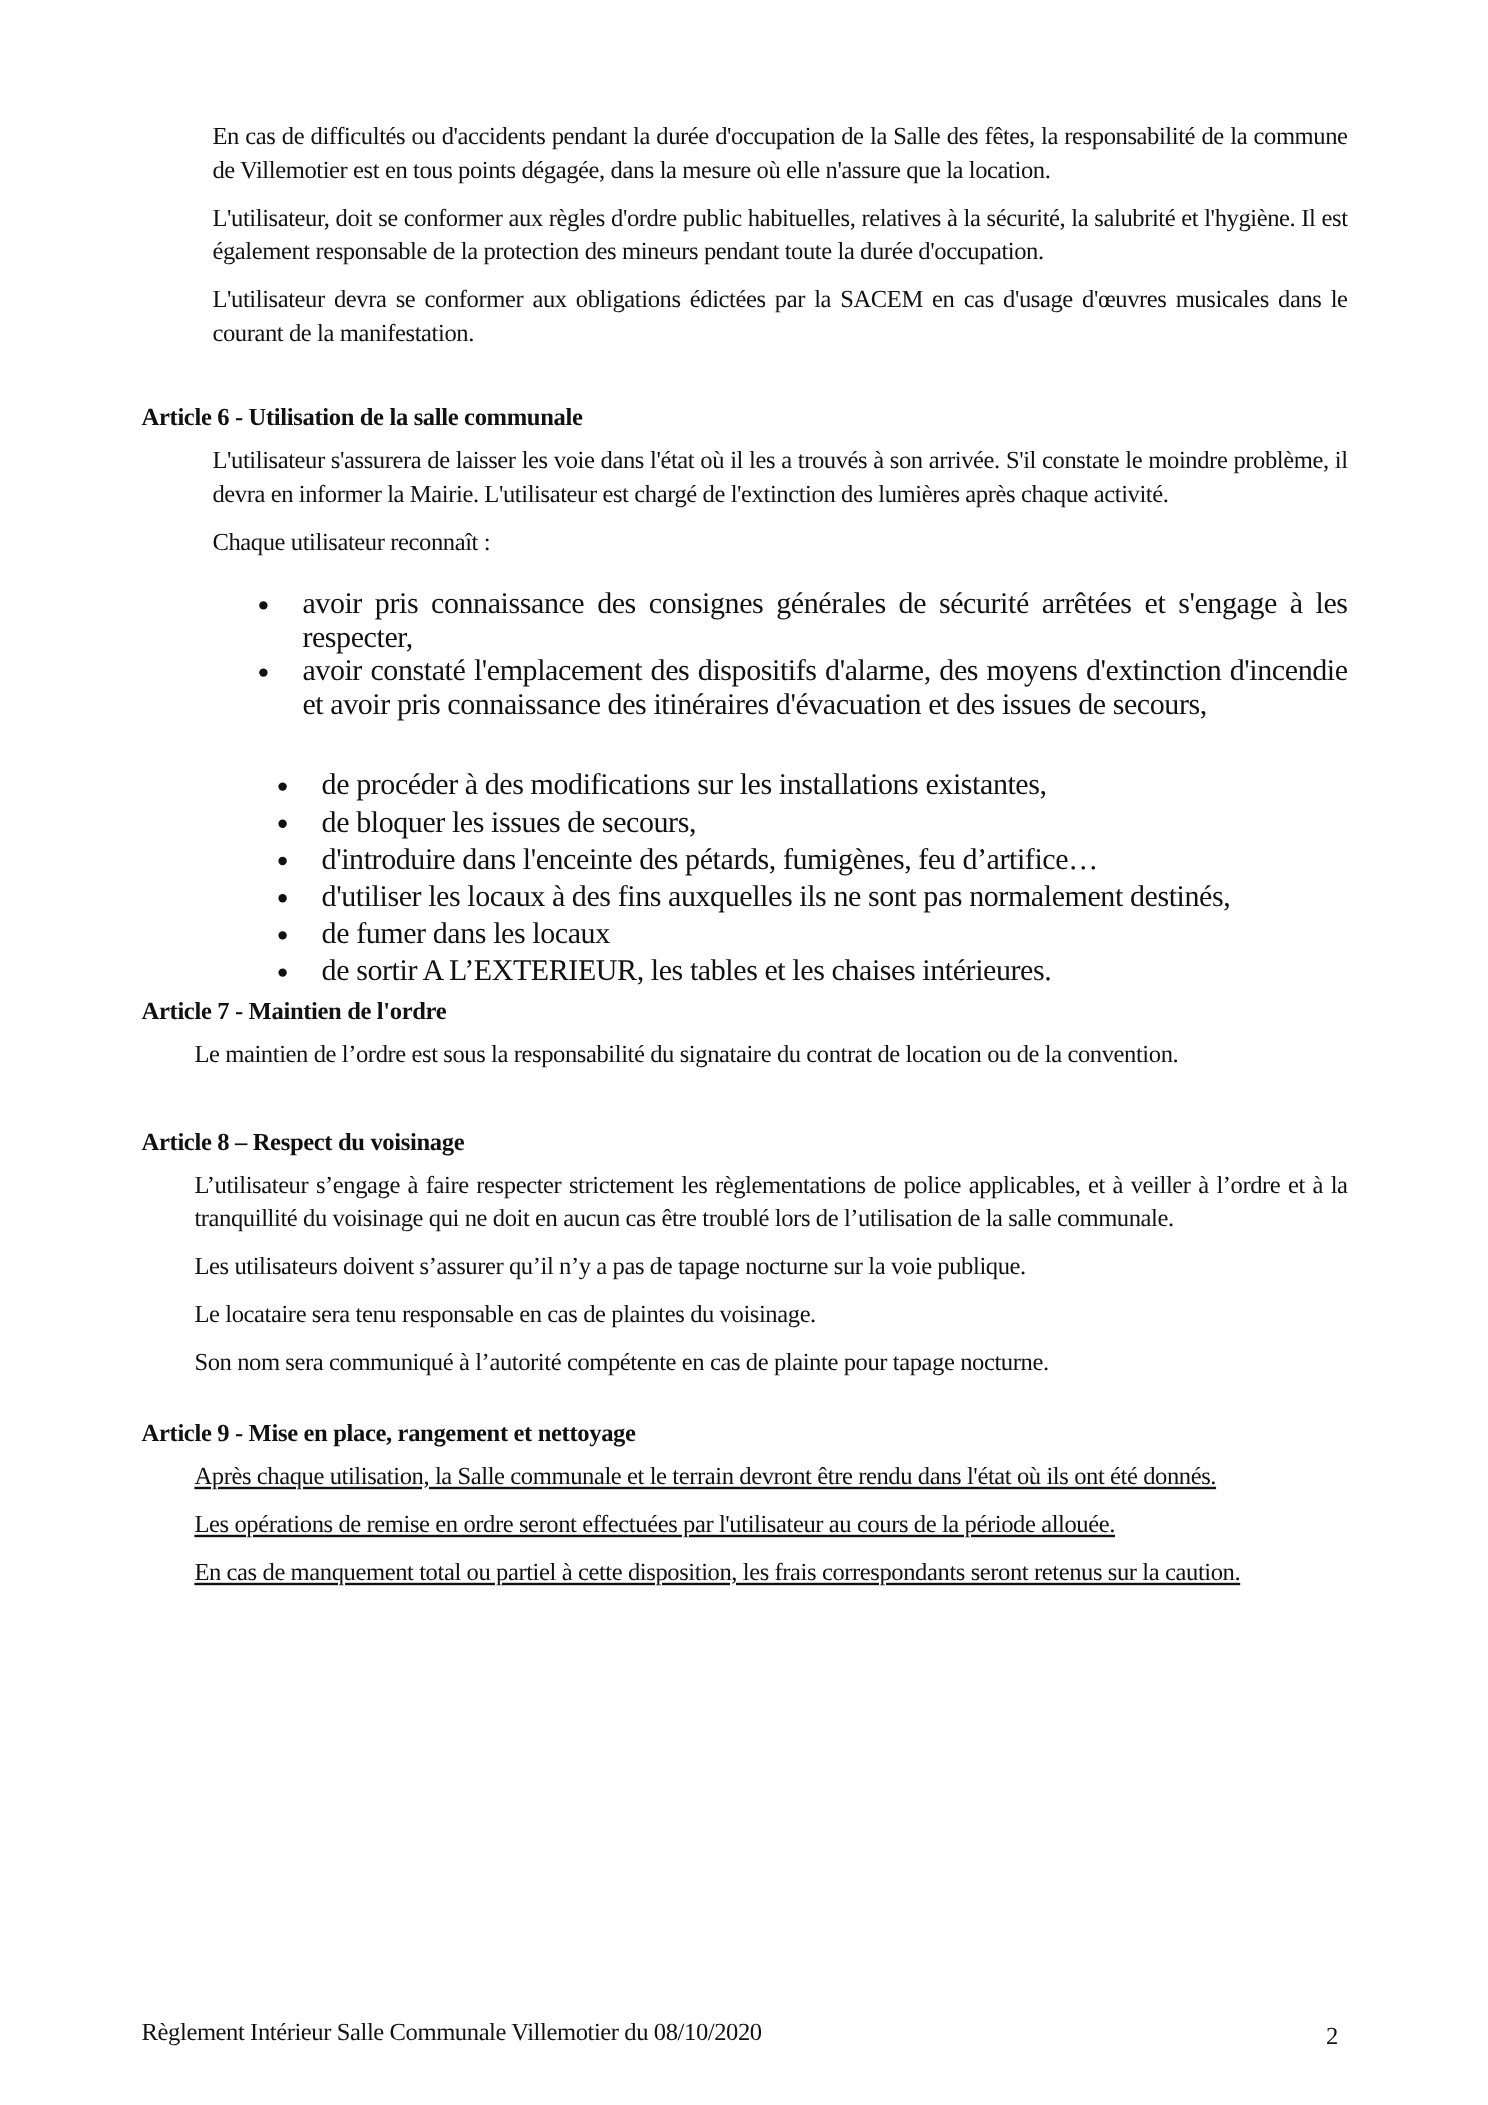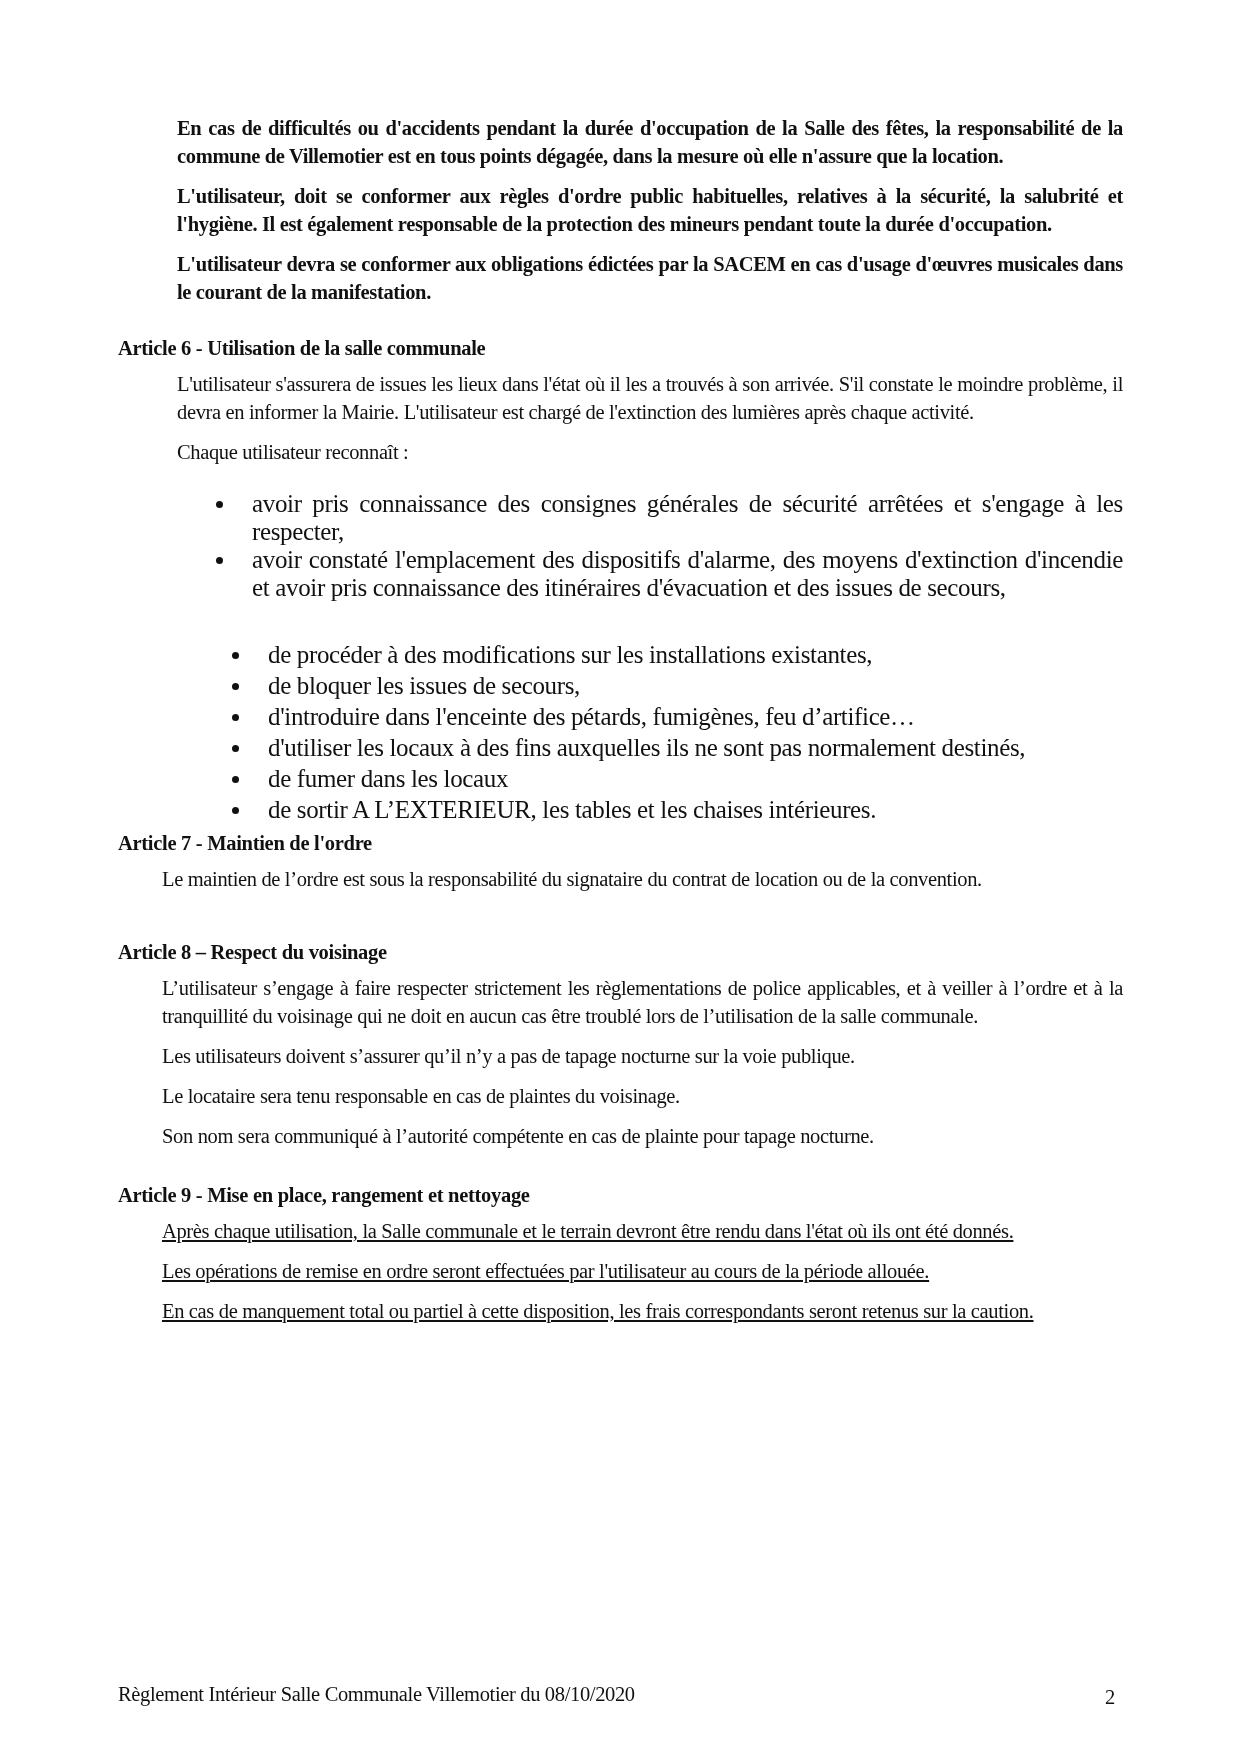--- a/index.html
+++ b/index.html
@@ -36,31 +36,31 @@
   .footer {
     position: absolute; left: 118px; top: 1683px; font-size: 20.5px; letter-spacing: -0.35px;
   }
   .pagenum { position: absolute; left: 1105px; top: 1686px; font-size: 20.5px; }
 </style>
 </head>
 <body>
 
 <div class="page">
 
-  <div class="block para-a" style="top:114px;font-weight:bold;">
+  <div class="block para-a" style="top:100px;">
     <p>En cas de difficultés ou d'accidents pendant la durée d'occupation de la Salle des fêtes, la responsabilité de la commune de Villemotier est en tous points dégagée, dans la mesure où elle n'assure que la location.</p>
     <div class="gap"></div>
     <p>L'utilisateur, doit se conformer aux règles d'ordre public habituelles, relatives à la sécurité, la salubrité et l'hygiène. Il est également responsable de la protection des mineurs pendant toute la durée d'occupation.</p>
     <div class="gap"></div>
     <p>L'utilisateur devra se conformer aux obligations édictées par la SACEM en cas d'usage d'œuvres musicales dans le courant de la manifestation.</p>
   </div>
 
   <h2 class="heading" style="top:334px;">Article 6 - Utilisation de la salle communale</h2>
   <div class="block para-a" style="top:370px;">
-    <p>L'utilisateur s'assurera de issues les lieux dans l'état où il les a trouvés à son arrivée. S'il constate le moindre problème, il devra en informer la Mairie. L'utilisateur est chargé de l'extinction des lumières après chaque activité.</p>
+    <p>L'utilisateur s'assurera de laisser les voie dans l'état où il les a trouvés à son arrivée. S'il constate le moindre problème, il devra en informer la Mairie. L'utilisateur est chargé de l'extinction des lumières après chaque activité.</p>
     <div class="gap"></div>
     <p>Chaque utilisateur reconnaît :</p>
     <div style="height:9px"></div>
   </div>
   <div class="block" style="left:177px; width:946px; top:490px;">
     <ul class="bullets" style="margin-left:0;">
       <li><span class="dot"></span><span>avoir pris connaissance des consignes générales de sécurité arrêtées et s'engage à les respecter,</span></li>
       <li><span class="dot"></span><span>avoir constaté l'emplacement des dispositifs d'alarme, des moyens d'extinction d'incendie et avoir pris connaissance des itinéraires d'évacuation et des issues de secours,</span></li>
     </ul>
   </div>

